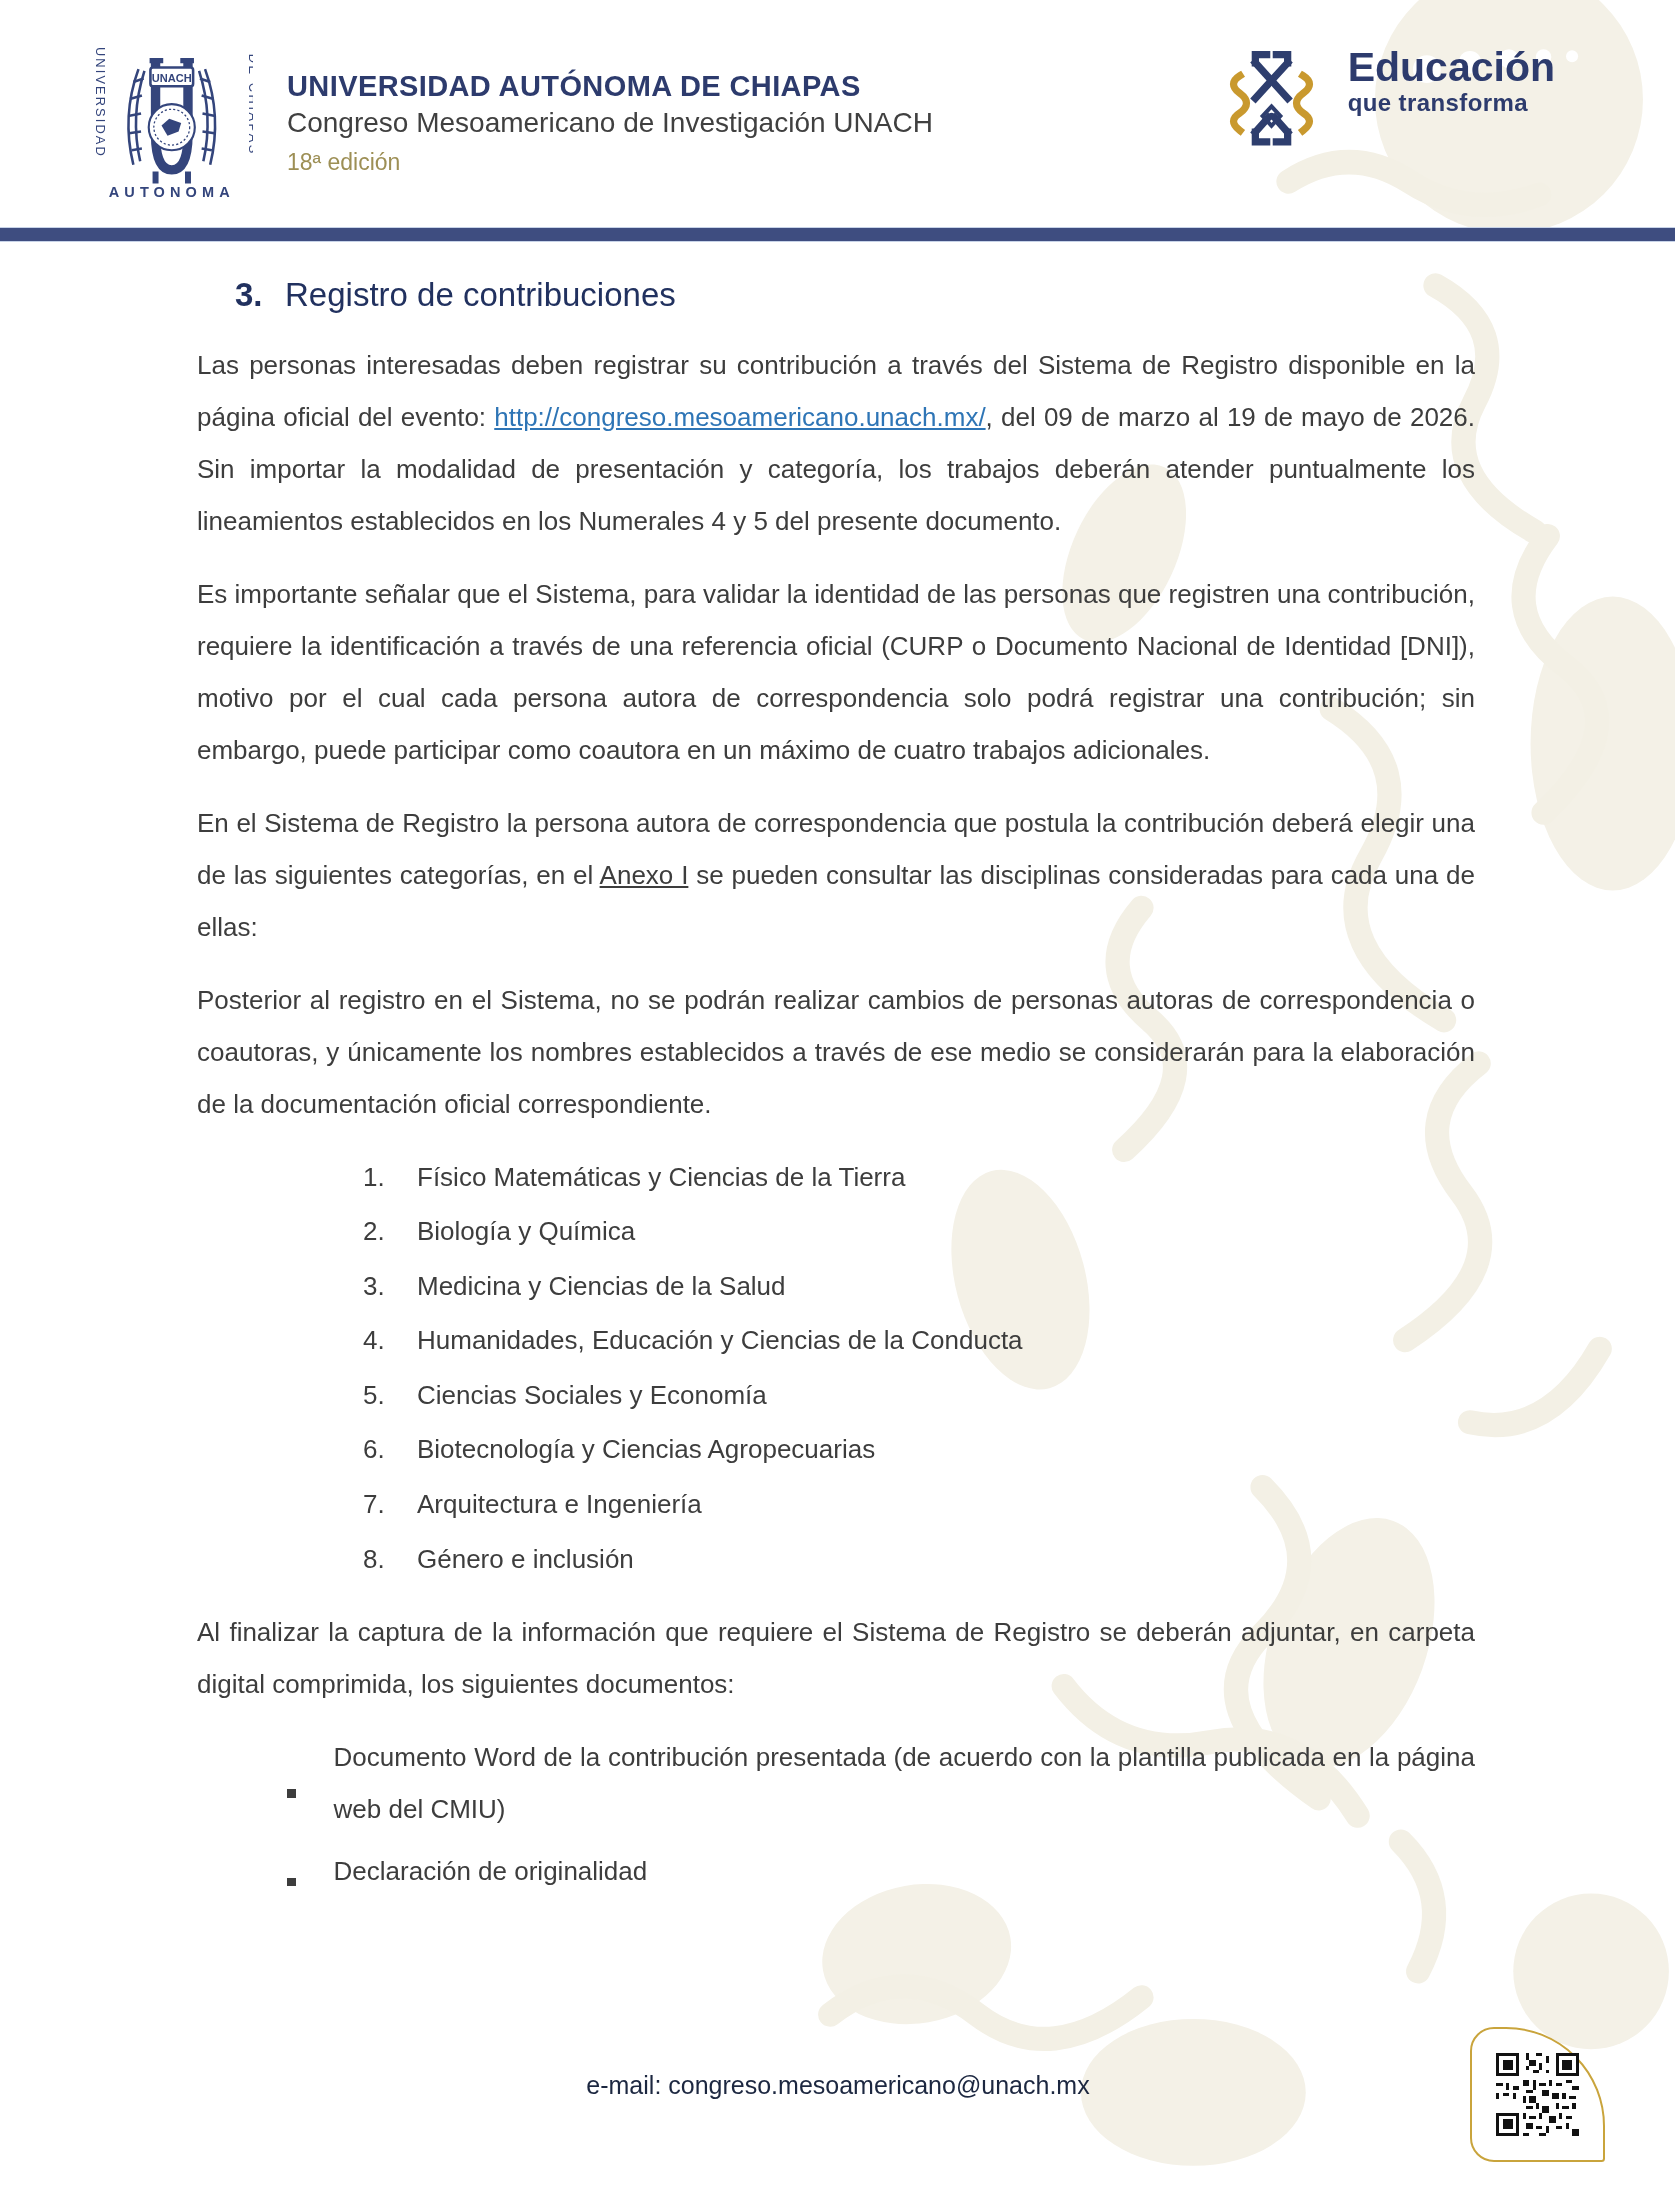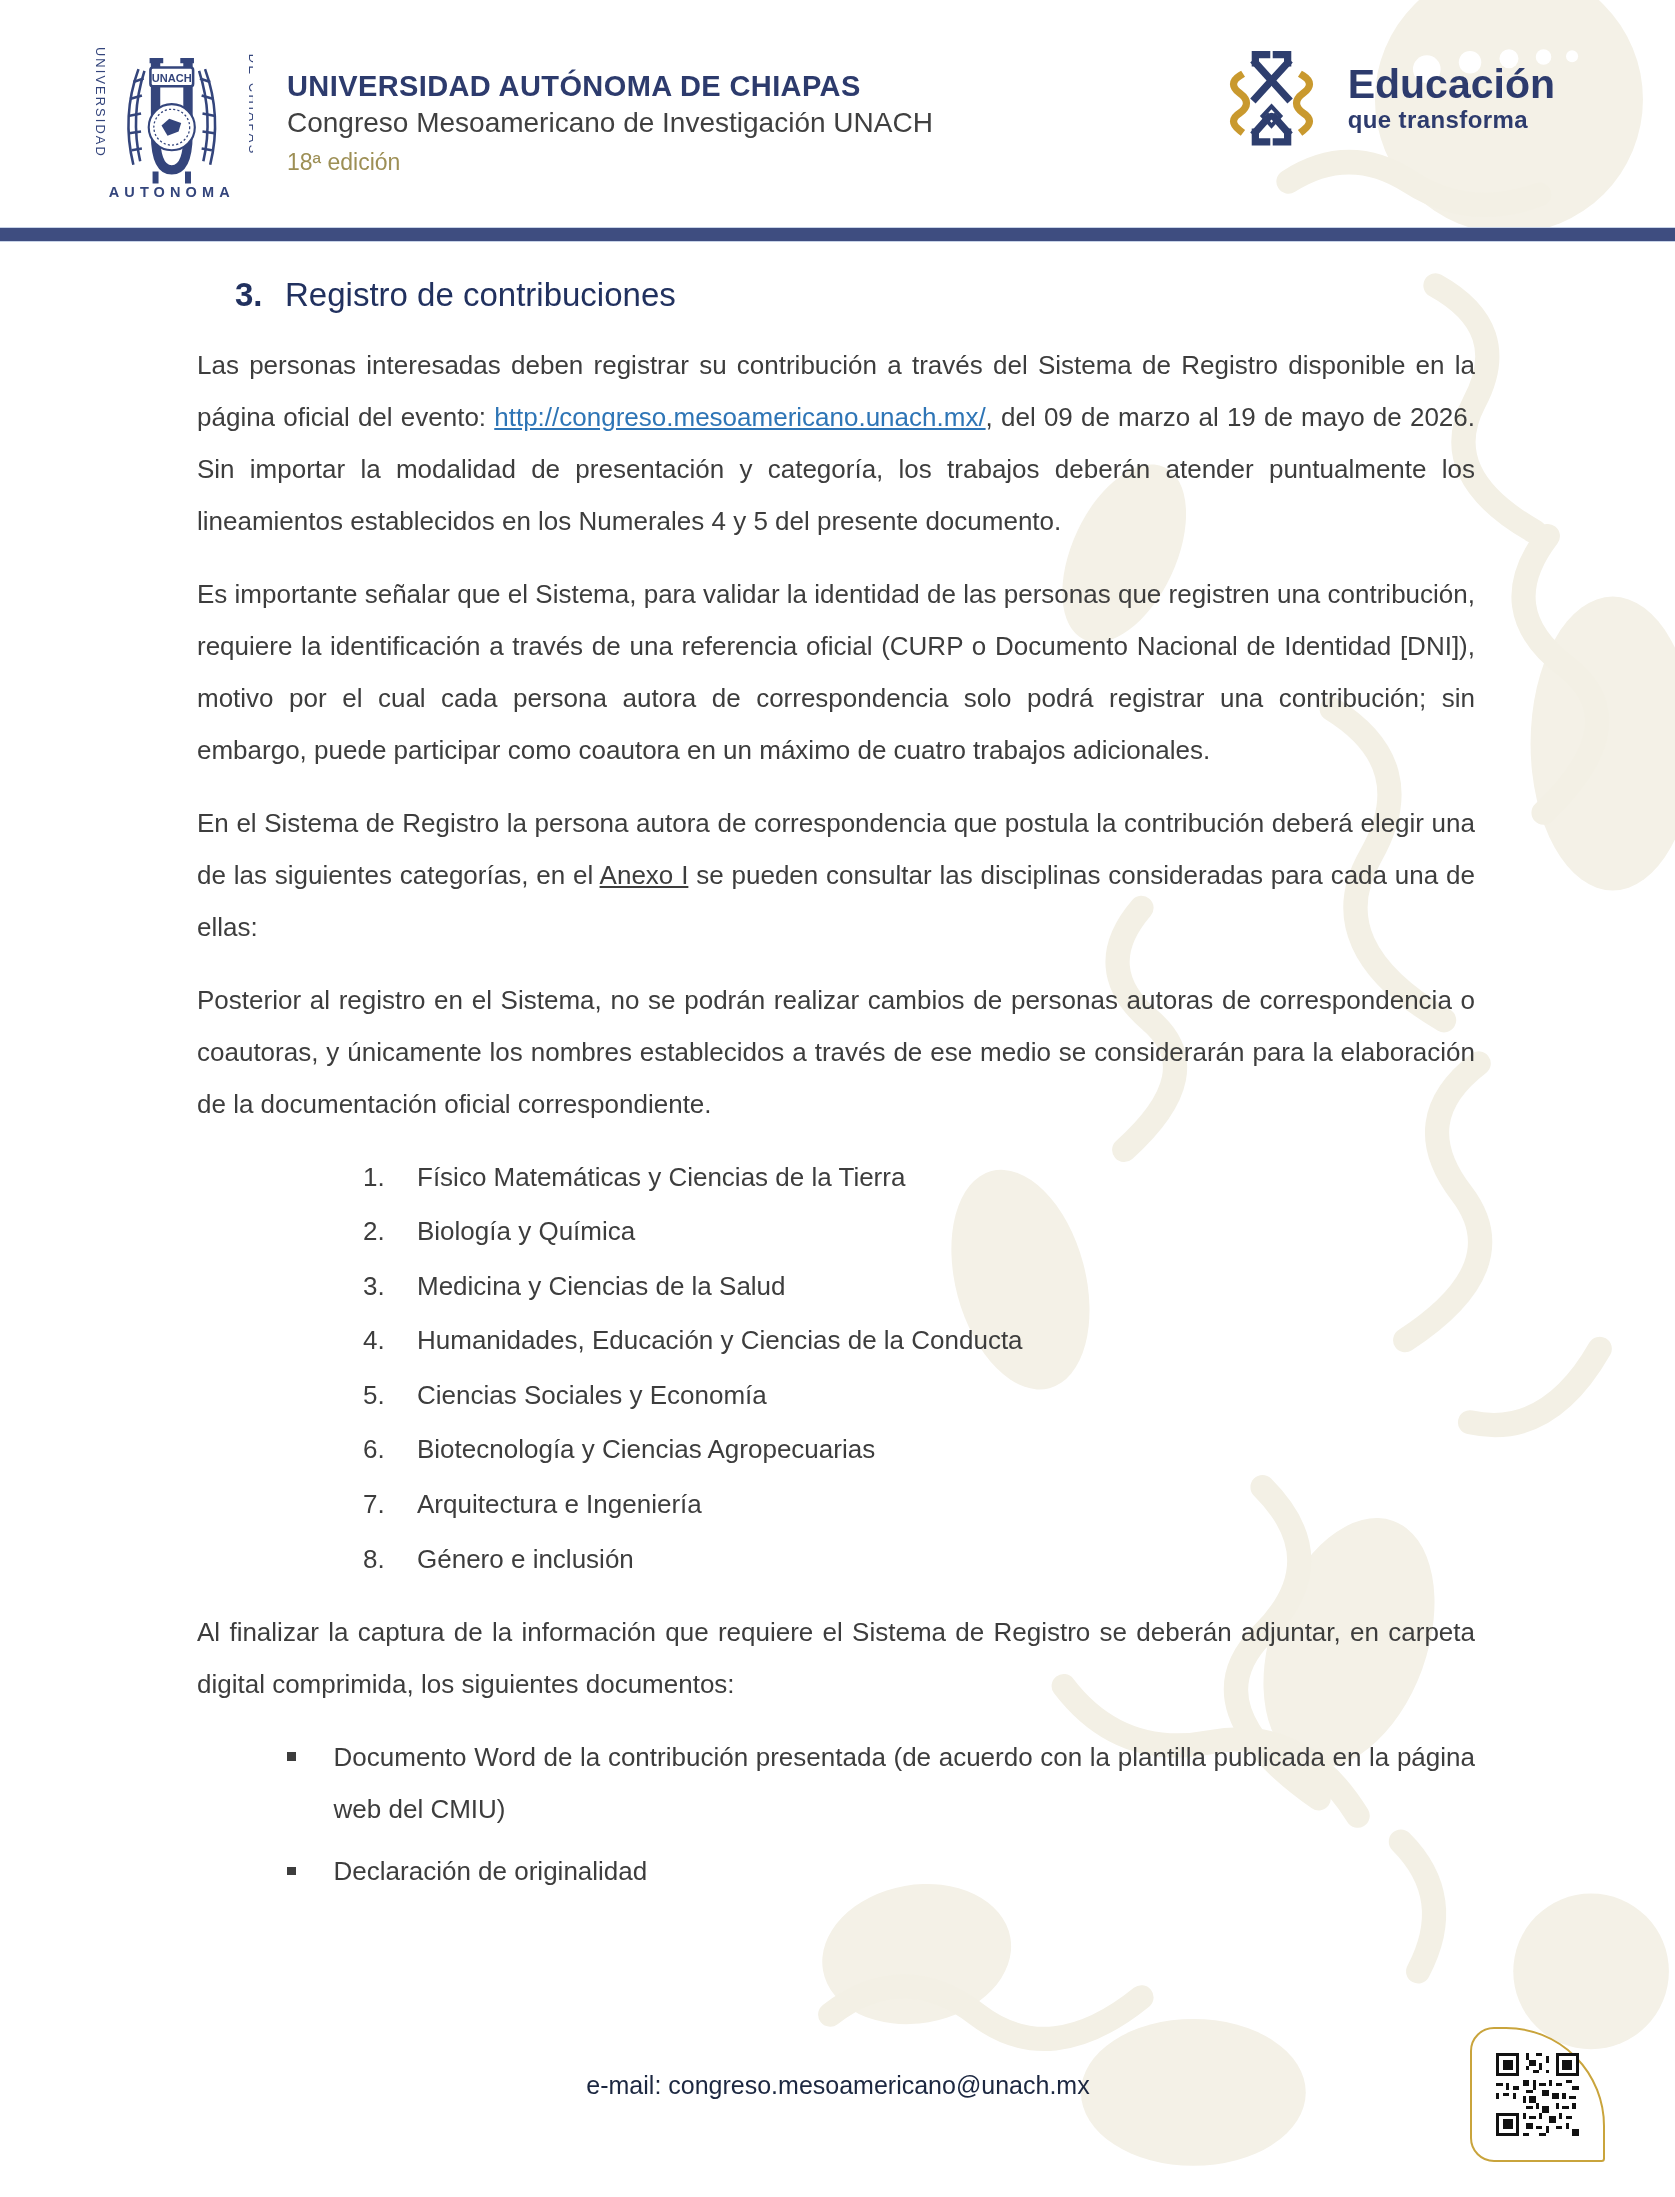--- a/index.html
+++ b/index.html
@@ -13,37 +13,37 @@
   }
   
   .wm{position:absolute;inset:0;pointer-events:none;}
   
   .header{position:absolute;top:0;left:0;width:100%;height:227px;}
   .crest{position:absolute;left:82px;top:35px;}
   .head-text{position:absolute;left:287px;top:69px;}
   .head-univ{font-size:29px;font-weight:bold;color:#2d3b6d;letter-spacing:0.4px;line-height:35px;}
   .head-congreso{font-size:28px;color:#404040;line-height:38px;}
   .head-edicion{font-size:23px;color:#9d8f55;line-height:40px;}
-  .brand{position:absolute;right:121px;top:45px;display:flex;align-items:center;gap:24px;}
+  .brand{position:absolute;right:121px;top:45px;display:flex;align-items:flex-start;gap:24px;}
   .brand-text{display:flex;flex-direction:column;justify-content:center;}
   .brand-l1{font-size:41px;font-weight:bold;color:#2d3b6d;line-height:45px;}
   .brand-l2{font-size:24px;font-weight:bold;color:#2d3b6d;line-height:26px;letter-spacing:0.4px;}
   .bar{position:absolute;top:227px;left:0;width:100%;height:13px;background:#3e4d80;border-top:1.7px solid #c7d3e8;border-bottom:1.7px solid #c7d3e8;}
   
   .main{position:absolute;top:273px;left:197px;width:1278px;}
   h2.section{margin:0 0 22.5px 0;padding-left:38px;font-size:33px;font-weight:400;color:#21315f;line-height:43px;}
   h2.section .num{font-weight:bold;margin-right:22.5px;}
   .main p{margin:0 0 21px 0;font-size:26px;line-height:52px;text-align:justify;}
   a.doclink{color:#2e75b6;text-decoration:underline;cursor:pointer;}
   .uline{text-decoration:underline;}
   ol.cats{list-style:none;margin:0 0 21px 0;padding:0 0 0 166px;}
   ol.cats li{display:flex;font-size:26px;line-height:52px;margin-bottom:2.6px;}
   ol.cats .li-num{width:54px;flex:none;}
   ul.docs{list-style:none;margin:0;padding:0 0 0 90px;}
-  ul.docs li{display:flex;font-size:26px;line-height:52px;margin-bottom:10.4px;}
+  ul.docs li{display:flex;font-size:26px;line-height:52px;margin-bottom:10.4px;align-items:center;}
   ul.docs .blt{flex:none;width:8.6px;height:8.6px;background:#3d3d3d;margin:21.6px 38px 0 0;}
   ul.docs .btxt{flex:1;text-align:justify;}
   
   .footer{position:absolute;left:0;bottom:95px;width:100%;text-align:center;}
   .f-url{font-size:25px;font-weight:bold;color:#9b8b56;line-height:33px;}
   .f-mail{font-size:25px;color:#1c2740;line-height:33px;}
   .qr-frame{
     position:absolute;right:71px;bottom:35px;
     width:131px;height:131px;
     border:2.6px solid #c9a43c;

